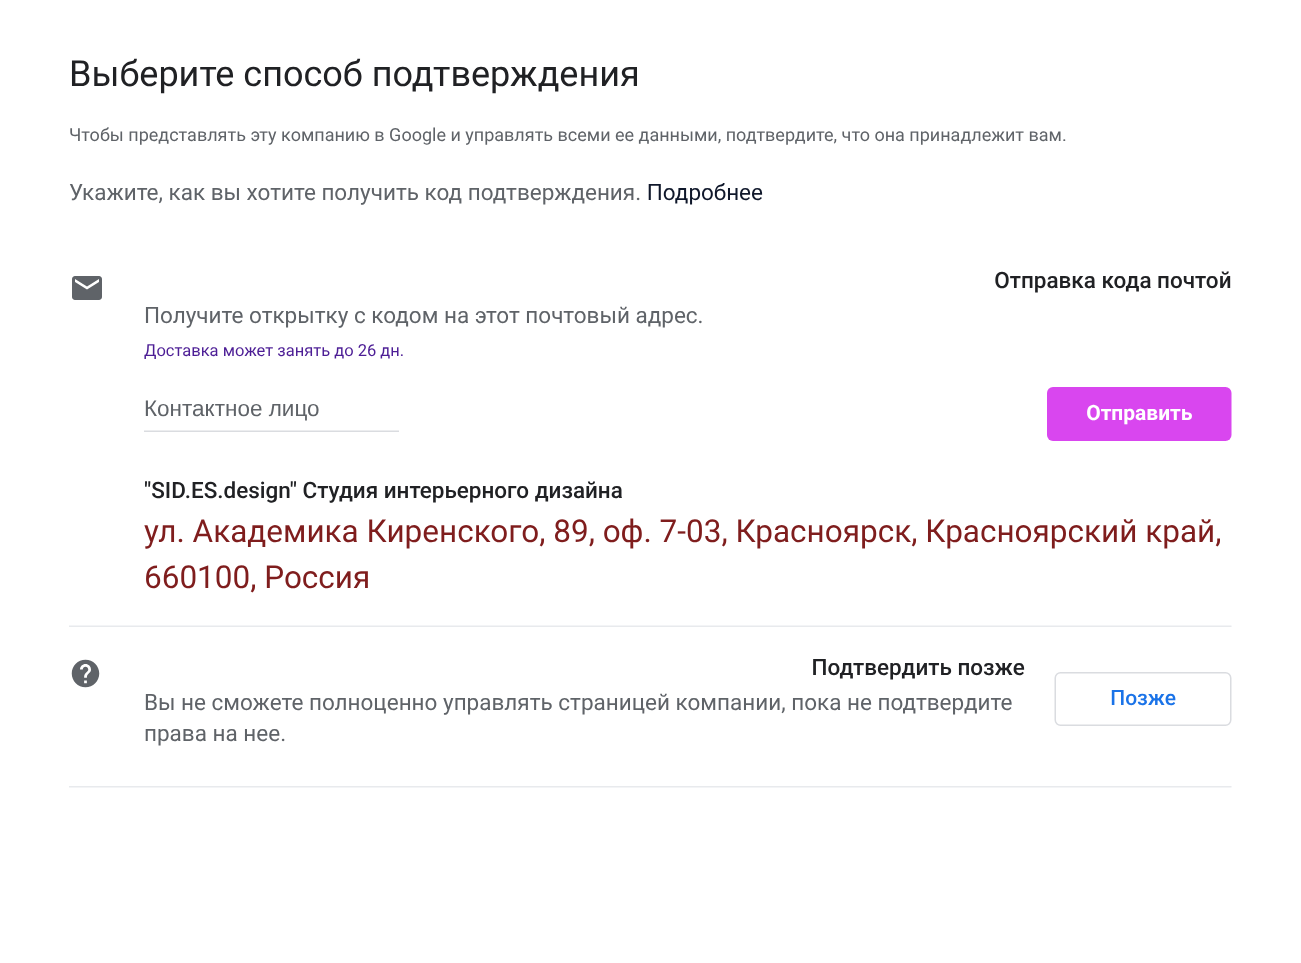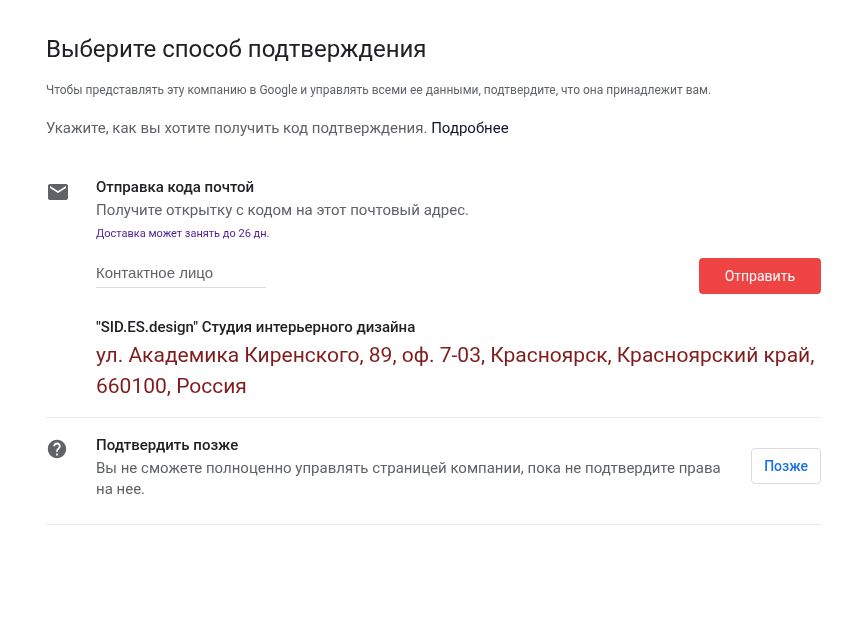--- a/index.html
+++ b/index.html
@@ -59,20 +59,21 @@
     }
     .content-cell {
       flex: 1;
       min-width: 0;
     }
     .option-title {
       font-size: 15px;
       font-weight: 500;
       color: #202124;
       margin-bottom: 4px;
+      text-align: right;
     }
     .option-subtitle {
       font-size: 15px;
       color: #5f6368;
       line-height: 1.4;
       margin-bottom: 6px;
     }
     .warning-text {
       font-size: 11px;
       color: #4c1d95;
@@ -94,38 +95,38 @@
       color: #5f6368;
       outline: none;
     }
     .contact-input::placeholder {
       color: #5f6368;
     }
     .spacer {
       flex: 1;
     }
     .primary-button {
-      background: #ef4444;
+      background: #d946ef;
       color: #ffffff;
       border: none;
       border-radius: 4px;
       font-size: 14px;
-      font-weight: 400;
+      font-weight: 700;
       padding: 10px 26px;
       cursor: pointer;
       font-family: inherit;
     }
     .outline-button {
       background: #ffffff;
       color: #1a73e8;
       border: 1px solid #dadce0;
       border-radius: 4px;
       font-size: 14px;
       font-weight: 500;
-      padding: 9px 12px;
+      padding: 9px 36px;
       cursor: pointer;
       font-family: inherit;
     }
     .business-name {
       font-size: 15px;
       font-weight: 500;
       color: #202124;
       margin-bottom: 4px;
     }
     .business-address {

